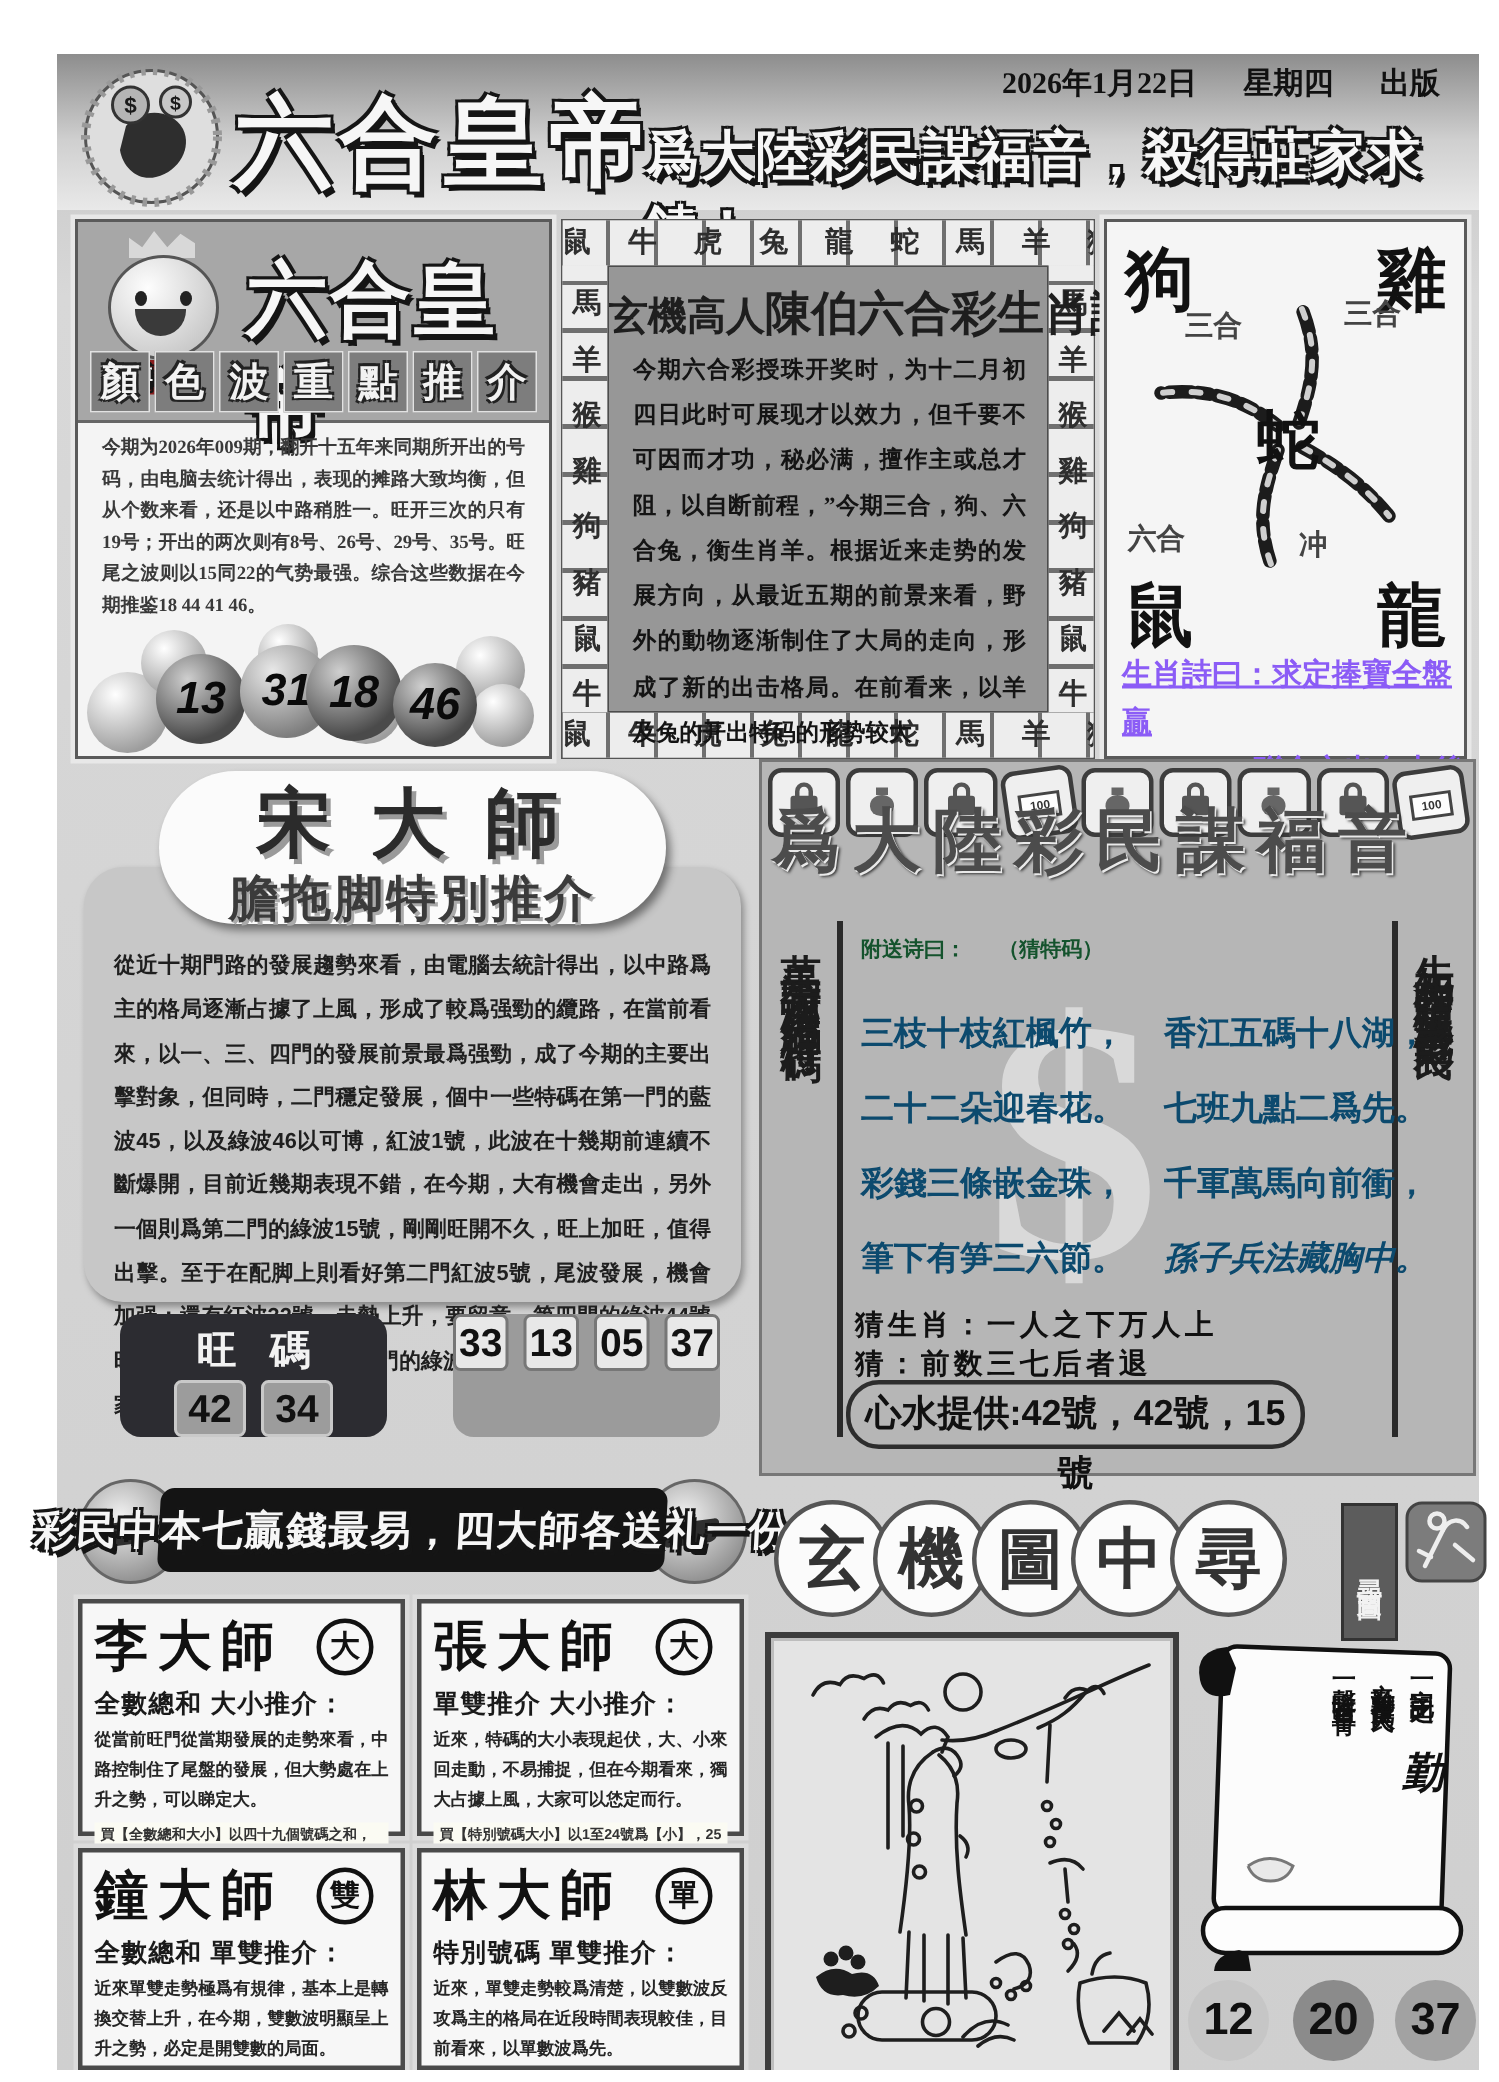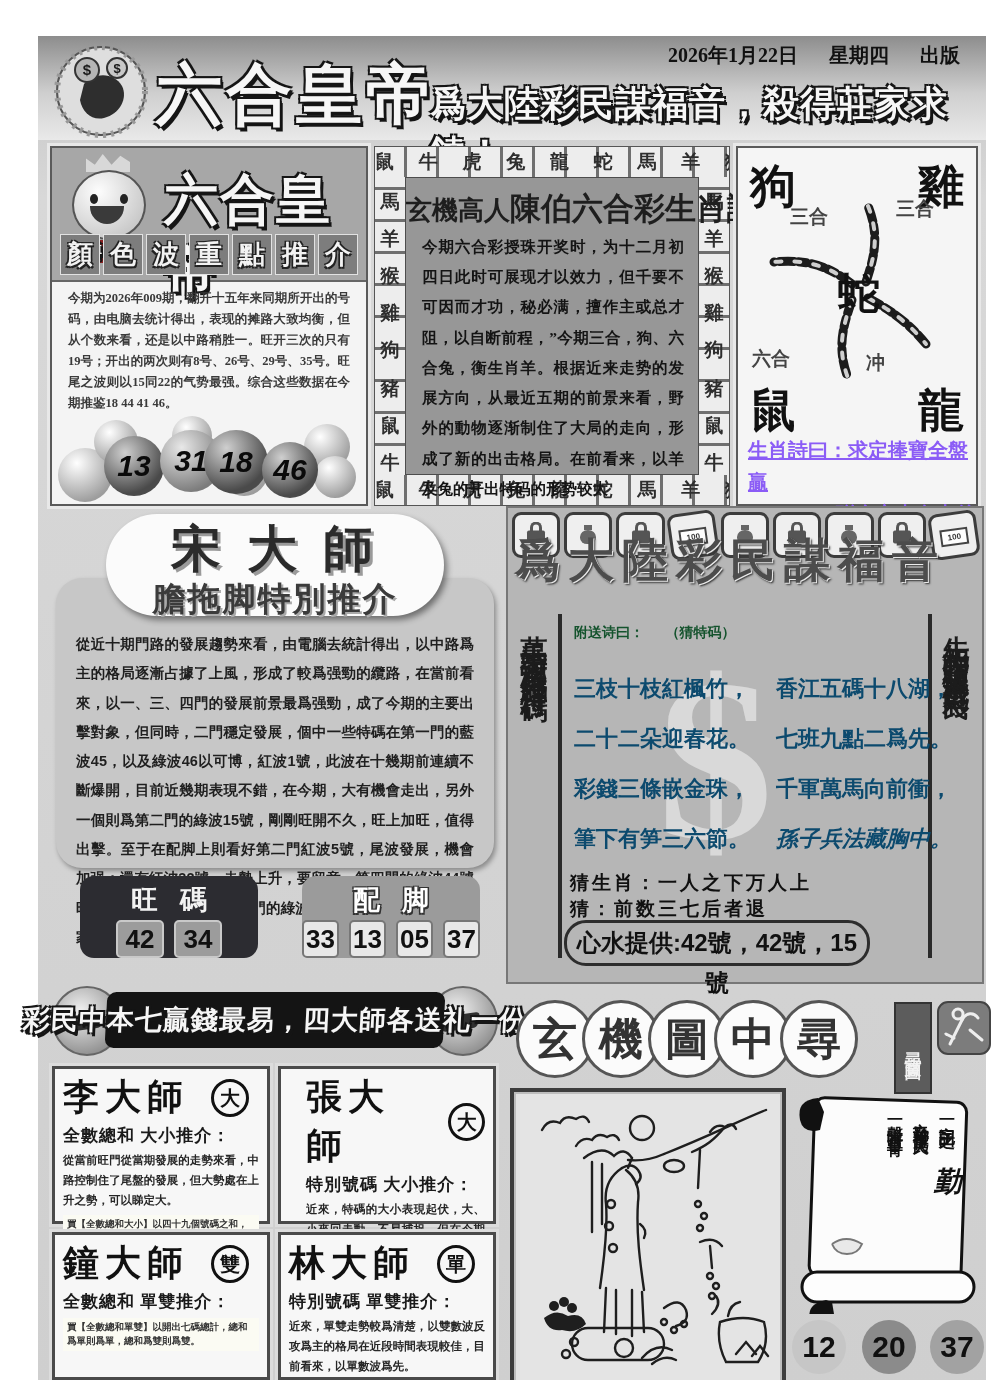--- a/index.html
+++ b/index.html
@@ -291,21 +291,20 @@
     </div>
     <div class="p4-body">從近十期門路的發展趨勢來看，由電腦去統計得出，以中路爲主的格局逐漸占據了上風，形成了較爲强勁的纜路，在當前看來，以一、三、四門的發展前景最爲强勁，成了今期的主要出擊對象，但同時，二門穩定發展，個中一些特碼在第一門的藍波45，以及綠波46以可博，紅波1號，此波在十幾期前連續不斷爆開，目前近幾期表現不錯，在今期，大有機會走出，另外一個則爲第二門的綠波15號，剛剛旺開不久，旺上加旺，值得出擊。至于在配脚上則看好第二門紅波5號，尾波發展，機會加强；還有紅波32號，走勢上升，要留意。第四門的綠波44號旺波跟進，必定重捧，第五門的綠波48同第紅波42號，值得大家一試。</div>
     <div class="numbox wang">
       <div class="lab">旺碼</div>
       <div class="chips">
         <span class="chip">42</span>
         <span class="chip">34</span>
       </div>
     </div>
     <div class="numbox peij">
-      <div class="lab">配脚</div>
       <div class="chips">
         <span class="chip">33</span>
         <span class="chip">13</span>
         <span class="chip">05</span>
         <span class="chip">37</span>
       </div>
     </div>
   </div>
 
   <div class="panel p5" style="left:468px;top:470px;width:478px;height:478px;">
@@ -369,36 +368,37 @@
     <div class="mbox" style="left:2px;top:80px;height:158px;">
       <div class="mhead">
             <span class="mname">李大師</span>
         <span class="mbadge">大</span>
           </div>
       <div class="msub">全數總和 大小推介：</div>
       <div class="mbody">從當前旺門從當期發展的走勢來看，中路控制住了尾盤的發展，但大勢處在上升之勢，可以睇定大。</div>
       <div class="mnote"><span>買【全數總和大小】以四十九個號碼之和，即122.5，要以機會率四十九分之七：'22＋7＝175【大】，即屬七倍開彩以上機會之大。</span><span class="odds">賠率：1賠0.9</span></div>
     </div>
 
-    <div class="mbox" style="left:228px;top:80px;height:158px;padding-left:25px;">
+    <div class="mbox" style="left:228px;top:80px;height:158px;">
       <div class="mhead">
             <span class="mname">張大師</span>
         <span class="mbadge">大</span>
           </div>
-      <div class="msub">特別號碼 大小推介：</div>
+      <div class="msub">單雙推介 大小推介：</div>
       <div class="mbody">近來，特碼的大小表現起伏，大、小來回走動，不易捕捉，但在今期看來，獨大占據上風，大家可以恷定而行。</div>
       <div class="mnote"><span>買【特別號碼大小】以1至24號爲【小】，25至48號爲【大】，第49號屬性【和】。</span><span class="odds">賠率：1賠0.9</span></div>
     </div>
 
     <div class="mbox" style="left:2px;top:246px;height:148px;">
       <div class="mhead">
             <span class="mname">鐘大師</span>
         <span class="mbadge">雙</span>
           </div>
       <div class="msub">全數總和 單雙推介：</div>
+      <div class="mbody">近來單雙走勢極爲有規律，基本上是轉換交替上升，在今期，雙數波明顯呈上升之勢，必定是開雙數的局面。</div>
       <div class="mnote"><span>買【全數總和單雙】以開出七碼總計，總和爲單則爲單，總和爲雙則爲雙。</span></div>
     </div>
 
     <div class="mbox" style="left:228px;top:246px;height:148px;">
       <div class="mhead">
             <span class="mname">林大師</span>
         <span class="mbadge">單</span>
           </div>
       <div class="msub">特別號碼 單雙推介：</div>
       <div class="mbody">近來，單雙走勢較爲清楚，以雙數波反攻爲主的格局在近段時間表現較佳，目前看來，以單數波爲先。</div>

